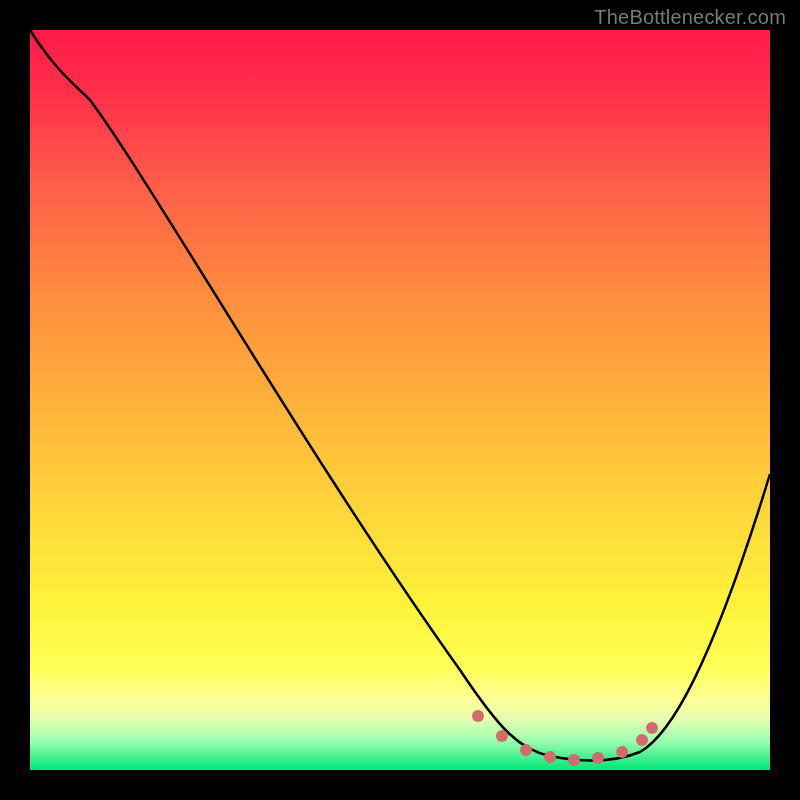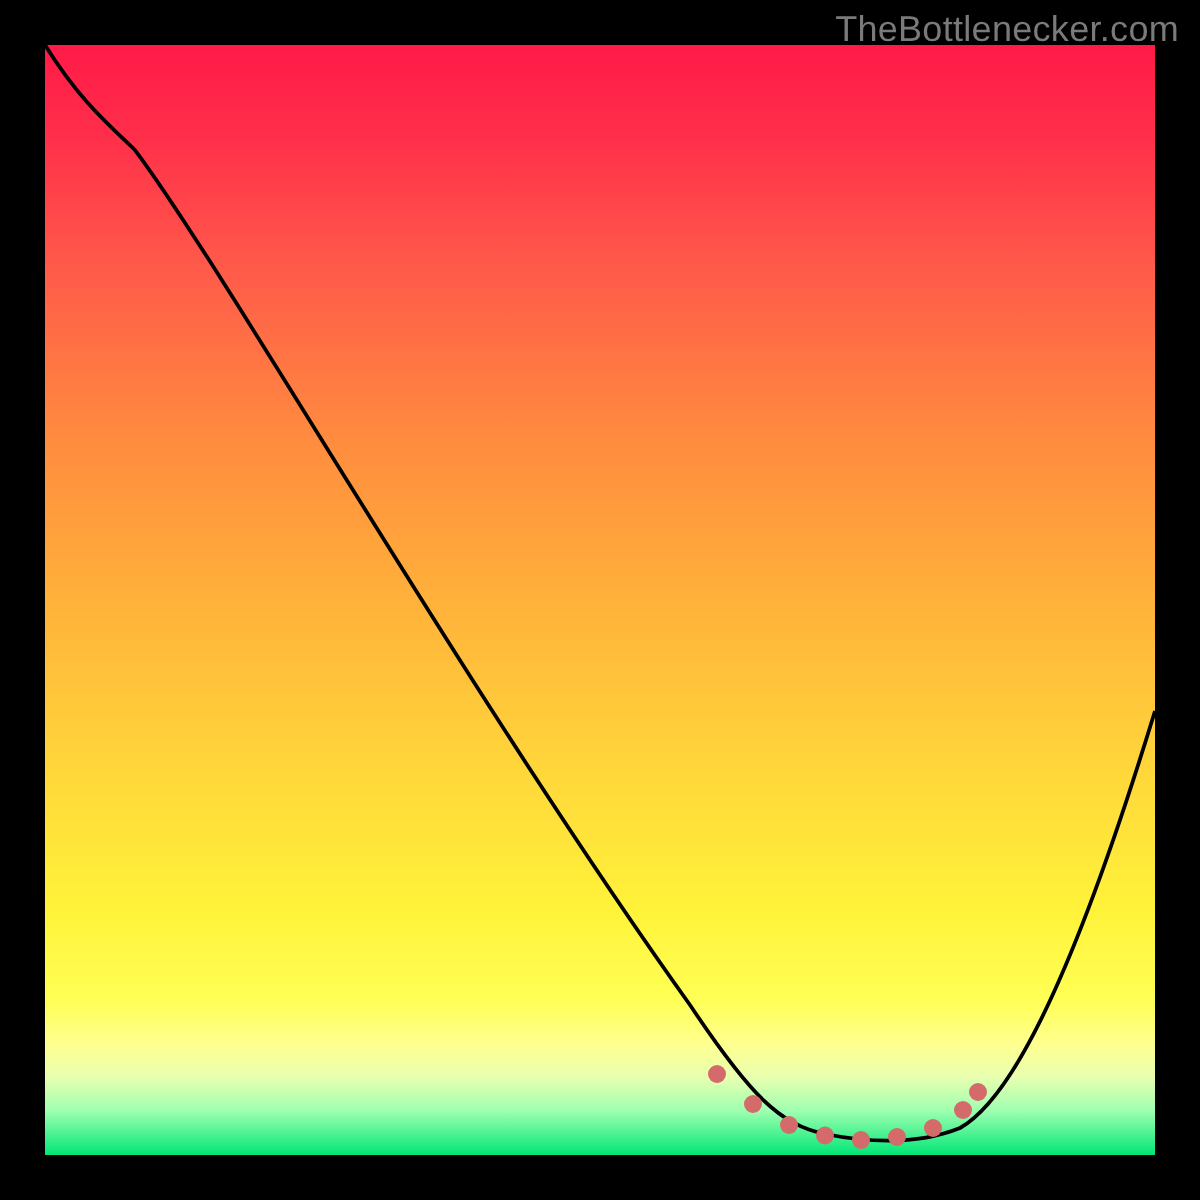--- a/index.html
+++ b/index.html
@@ -36,21 +36,21 @@
       #e8ffb0 93%,
       #9fffb0 96%,
       #00e676 100%
     );
   }
   .attribution {
     position: absolute;
     top: 6px;
     right: 14px;
     font-family: Arial, Helvetica, sans-serif;
-    font-size: 24px;
+    font-size: 20px;
     color: #7a7a7a;
     letter-spacing: 0.2px;
   }
   svg.curve {
     position: absolute;
     left: 0;
     top: 0;
     width: 100%;
     height: 100%;
     overflow: visible;

